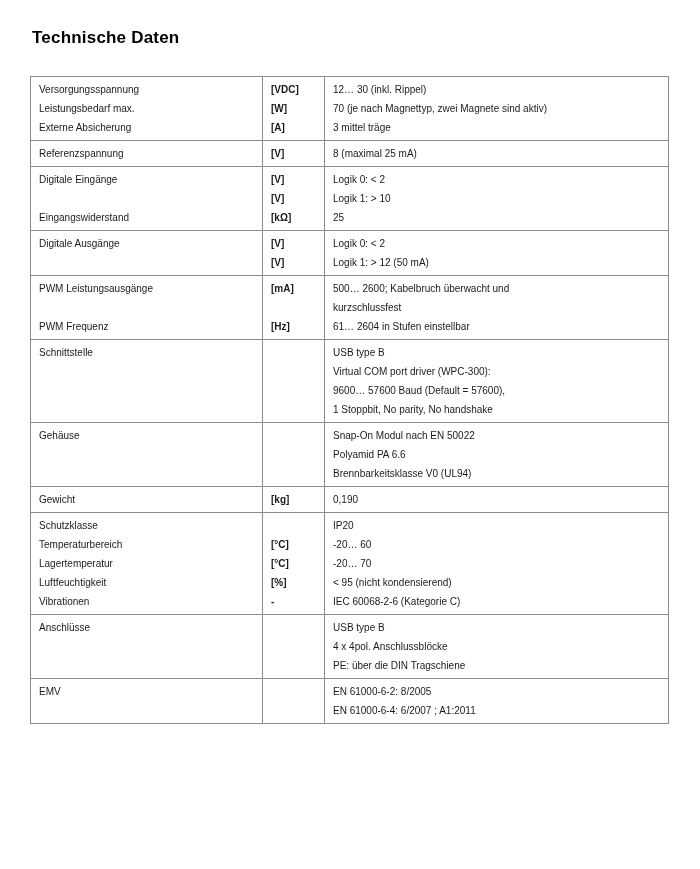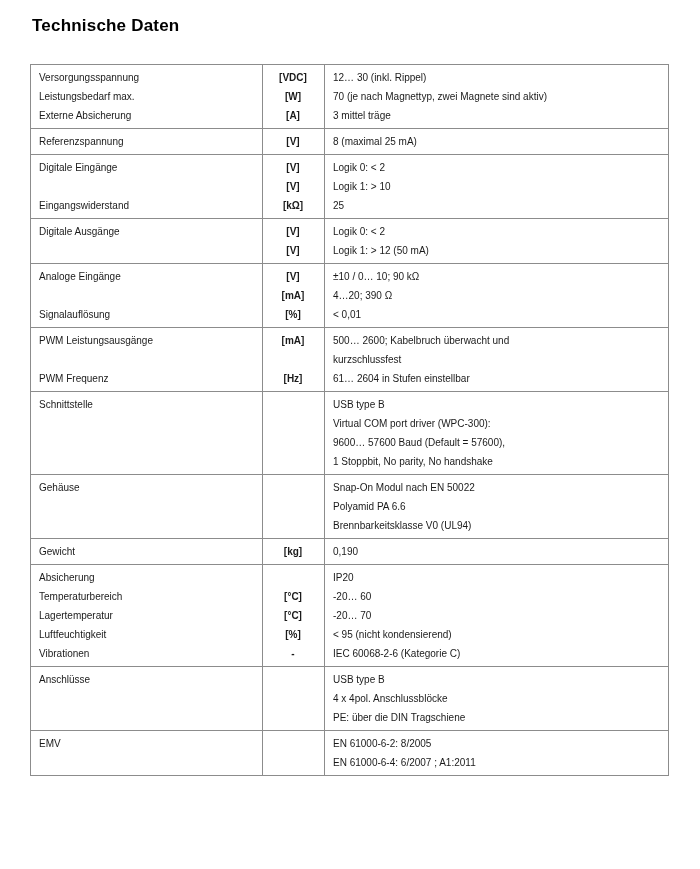--- a/index.html
+++ b/index.html
@@ -12,21 +12,21 @@
     height: 869px;
     font-family: "Liberation Sans", sans-serif;
     color: #1a1a1a;
     -webkit-font-smoothing: antialiased;
   }
   .page {
     position: relative;
     width: 700px;
     height: 713px;
     box-sizing: border-box;
-    padding: 16px 30px 0 30px;
+    padding: 28px 30px 0 30px;
   }
   .doc-title {
     font-size: 17px;
     font-weight: bold;
     letter-spacing: 0.2px;
     margin: 0 0 28px 2px;
     color: #000;
   }
   table.spec {
     width: 638px;
@@ -41,21 +41,21 @@
 
   table.spec td {
     border: 1px solid #8c8c8c;
     padding: 0;
     vertical-align: top;
   }
   .cell {
     padding: 5px 7px 5px 8px;
   }
   .cell.unit {
-    text-align: center;
+    text-align: left;
     font-weight: bold;
     padding-right: 9px;
   }
 
   
   .lines .cell { padding-top: 2px; padding-bottom: 2px; }
   .lines .cell:first-child { padding-top: 5px; }
   .lines .cell:last-child { padding-bottom: 5px; }
 </style>
 </head>
@@ -125,37 +125,20 @@
             <div class="cell unit">[V]</div>
             <div class="cell unit">[V]</div>
           </td>
           <td class="lines">
             <div class="cell">Logik 0: &lt; 2</div>
             <div class="cell">Logik 1: &gt; 12 (50 mA)</div>
           </td>
         </tr>
         <tr>
           <td class="lines">
-            <div class="cell">Analoge Eingänge</div>
-            <div class="cell">&nbsp;</div>
-            <div class="cell">Signalauflösung</div>
-          </td>
-          <td class="lines">
-            <div class="cell unit">[V]</div>
-            <div class="cell unit">[mA]</div>
-            <div class="cell unit">[%]</div>
-          </td>
-          <td class="lines">
-            <div class="cell">±10 / 0… 10; 90 kΩ</div>
-            <div class="cell">4…20; 390 Ω</div>
-            <div class="cell">&lt; 0,01</div>
-          </td>
-        </tr>
-        <tr>
-          <td class="lines">
             <div class="cell">PWM Leistungsausgänge</div>
             <div class="cell">&nbsp;</div>
             <div class="cell">PWM Frequenz</div>
           </td>
           <td class="lines">
             <div class="cell unit">[mA]</div>
             <div class="cell unit">&nbsp;</div>
             <div class="cell unit">[Hz]</div>
           </td>
           <td class="lines">
@@ -207,21 +190,21 @@
           </td>
           <td class="lines">
             <div class="cell unit">[kg]</div>
           </td>
           <td class="lines">
             <div class="cell">0,190</div>
           </td>
         </tr>
         <tr>
           <td class="lines">
-            <div class="cell">Absicherung</div>
+            <div class="cell">Schutzklasse</div>
             <div class="cell">Temperaturbereich</div>
             <div class="cell">Lagertemperatur</div>
             <div class="cell">Luftfeuchtigkeit</div>
             <div class="cell">Vibrationen</div>
           </td>
           <td class="lines">
             <div class="cell unit">&nbsp;</div>
             <div class="cell unit">[°C]</div>
             <div class="cell unit">[°C]</div>
             <div class="cell unit">[%]</div>

